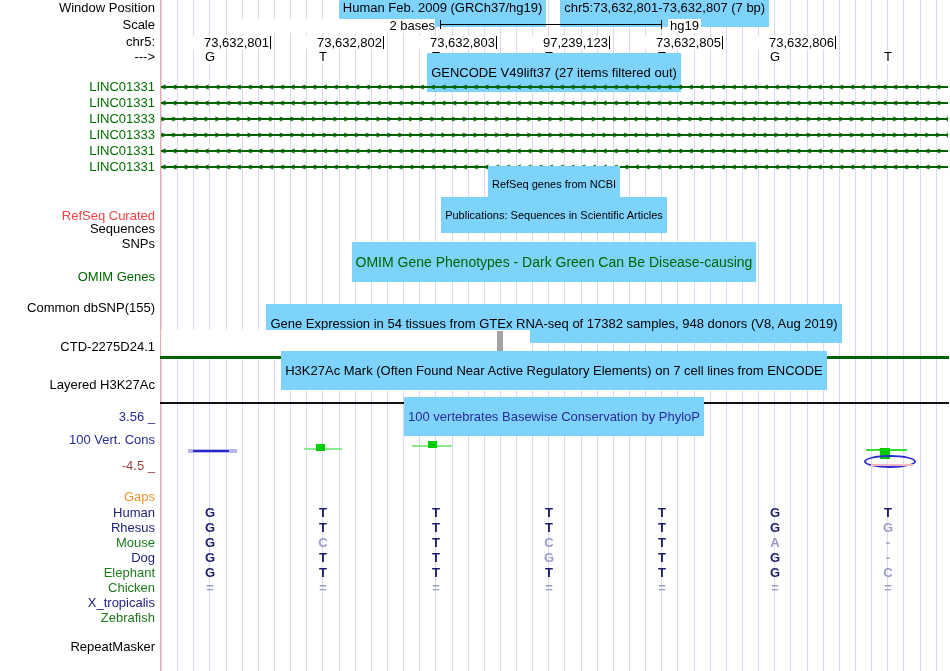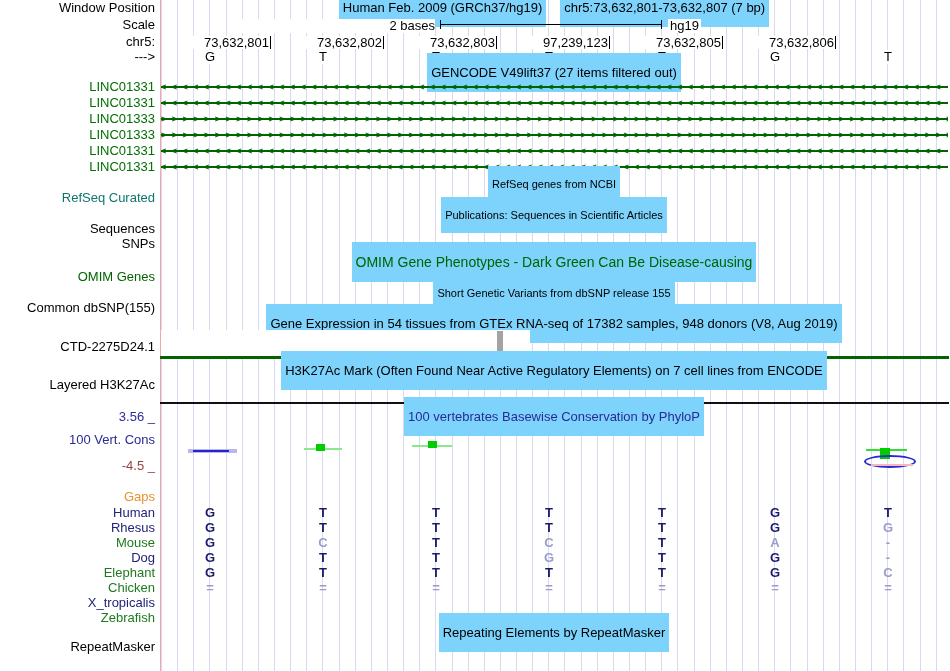--- a/index.html
+++ b/index.html
@@ -12,21 +12,21 @@
     position:absolute;left:160px;top:0;width:789px;height:671px;
     background:repeating-linear-gradient(to right,#d9d9f2 0,#d9d9f2 1px,transparent 1px,transparent 16.14px);
     border-left:1px solid #f2a6a6;
   }
   .lbl{position:absolute;left:0;width:155px;text-align:right;height:14px;line-height:14px;white-space:nowrap;}
   .ctr{position:absolute;left:160px;width:788px;text-align:center;height:14px;line-height:14px;white-space:nowrap;}
   .ctr span{background:#7dd3fc;padding:12px 4px;}
   .sm{font-size:11px;}
   .green{color:#006400;}
   .navy{color:#2a2a96;}
-  .blue{color:#0f766e;}
+  .blue{color:#ef4444;margin-top:18px;}
   .orange{color:#e8912d;}
   .maroon{color:#994444;}
   
   #scalebar{position:absolute;left:440px;top:20px;width:220px;height:9px;border-left:1px solid #000;border-right:1px solid #000;}
   #scalebar .mid{position:absolute;left:0;right:0;top:4px;height:1px;background:#000;}
   .coord{position:absolute;top:36px;width:90px;height:13px;line-height:13px;text-align:right;border-right:1px solid #000;padding-right:1px;background:#fff;}
   .baseletter{position:absolute;top:50px;height:14px;line-height:14px;transform:translateX(-50%);background:#fff;padding:0 2px;}
   
   .generow{position:absolute;left:161px;width:787px;height:10px;overflow:hidden;}
   .generow .line{position:absolute;left:0;top:4px;width:100%;height:1.5px;background:#006400;}
@@ -122,21 +122,20 @@
   <div class="ctr sm" style="top:177px"><span>RefSeq genes from NCBI</span></div>
   <div class="lbl blue" style="top:191px">RefSeq Curated</div>
 
   <div class="ctr sm" style="top:208px"><span>Publications: Sequences in Scientific Articles</span></div>
   <div class="lbl" style="top:222px">Sequences</div>
   <div class="lbl" style="top:237px">SNPs</div>
 
   <div class="ctr green" style="top:255px;font-size:14px"><span>OMIM Gene Phenotypes - Dark Green Can Be Disease-causing</span></div>
   <div class="lbl green" style="top:270px">OMIM Genes</div>
 
-  <div class="ctr sm" style="top:286px"><span>Short Genetic Variants from dbSNP release 155</span></div>
   <div class="lbl" style="top:301px">Common dbSNP(155)</div>
 
   <div class="ctr" style="top:317px"><span>Gene Expression in 54 tissues from GTEx RNA-seq of 17382 samples, 948 donors (V8, Aug 2019)</span></div>
   <div id="gtex-white"></div>
   <div id="gtex-bar"></div>
   <div class="lbl" style="top:340px">CTD-2275D24.1</div>
   <div id="gtex-line"></div>
 
   <div class="ctr" style="top:364px"><span>H3K27Ac Mark (Often Found Near Active Regulatory Elements) on 7 cell lines from ENCODE</span></div>
   <div class="lbl" style="top:378px">Layered H3K27Ac</div>
@@ -205,15 +204,14 @@
       <span class="mzcell" style="left: 323px; top: 580px; color: rgb(156, 156, 203);">=</span>
       <span class="mzcell" style="left: 436px; top: 580px; color: rgb(156, 156, 203);">=</span>
       <span class="mzcell" style="left: 549px; top: 580px; color: rgb(156, 156, 203);">=</span>
       <span class="mzcell" style="left: 662px; top: 580px; color: rgb(156, 156, 203);">=</span>
       <span class="mzcell" style="left: 775px; top: 580px; color: rgb(156, 156, 203);">=</span>
       <span class="mzcell" style="left: 888px; top: 580px; color: rgb(156, 156, 203);">=</span>
       <div class="mzlbl" style="top: 595px; color: rgb(34, 34, 122);">X_tropicalis</div>
       <div class="mzlbl" style="top: 610px; color: rgb(30, 122, 30);">Zebrafish</div>
     </div>
 
-  <div class="ctr" style="top:626px"><span>Repeating Elements by RepeatMasker</span></div>
   <div class="lbl" style="top:640px">RepeatMasker</div>
 </div>
 
 </body></html>

